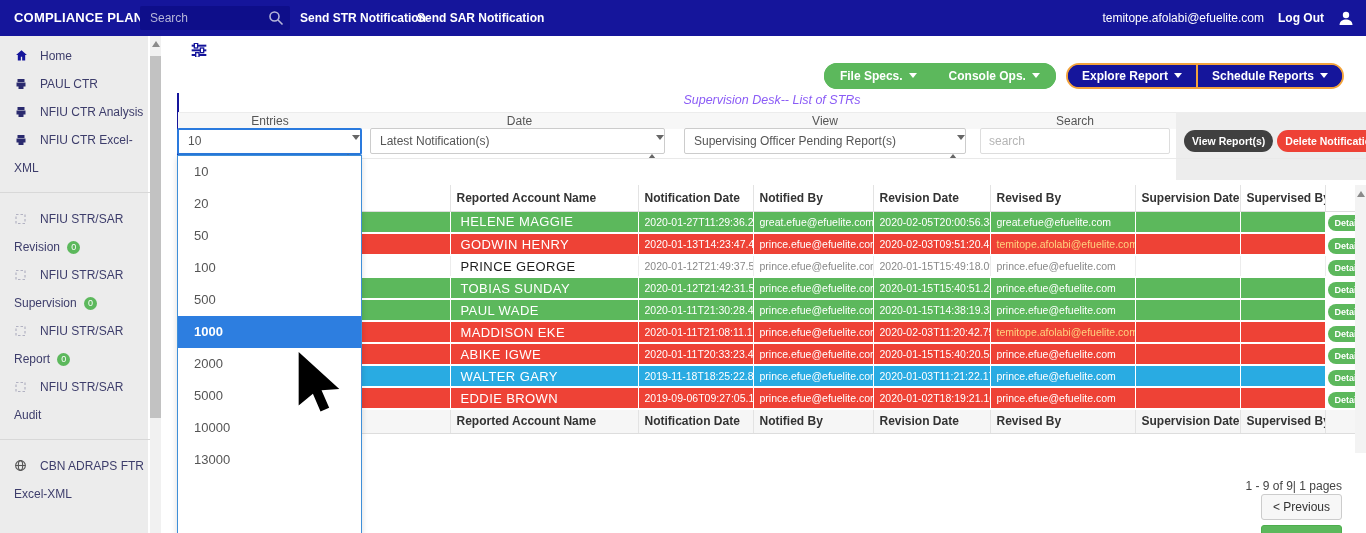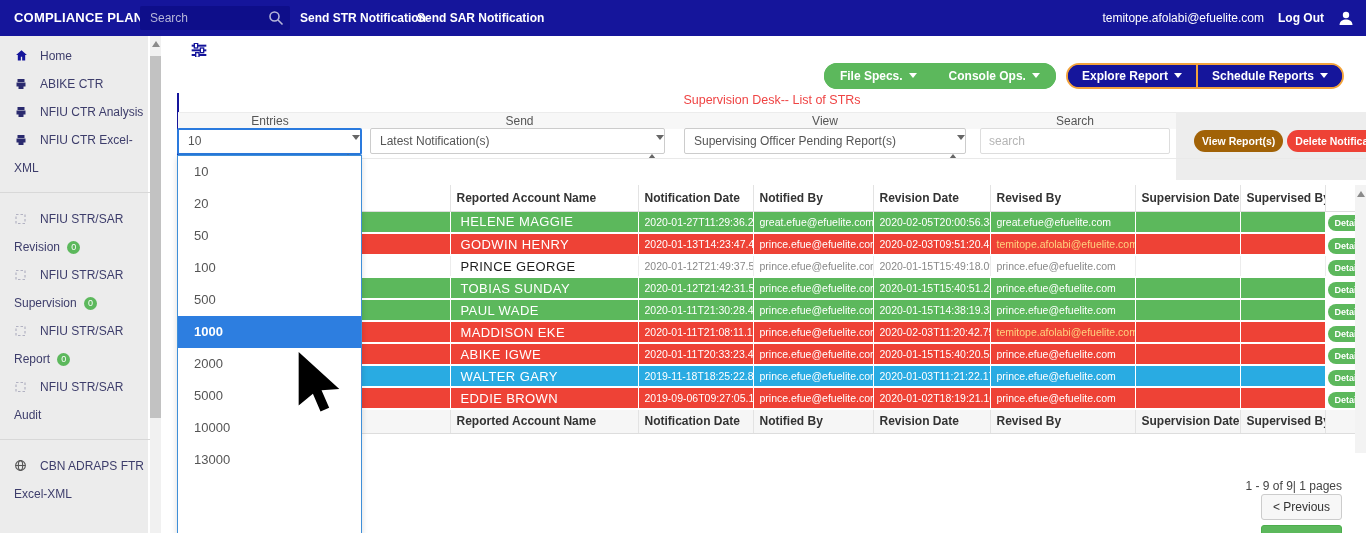--- a/index.html
+++ b/index.html
@@ -32,21 +32,21 @@
   .tune-icon { position:absolute; left:13px; top:7px; width:16px; height:14px; cursor:pointer; }
 
   .toolbar { position:absolute; right:22px; top:27px; display:flex; gap:10px; z-index:20; }
   .pill-group-green { display:flex; background:#5cb85c; border-radius:16px; overflow:hidden; }
   .pill-group-green .tb-btn { background:#5cb85c; color:#fff; border:none; font-size:12px; font-weight:bold; padding:6px 16px; cursor:pointer; font-family:"Liberation Sans",sans-serif; }
   .pill-group-navy { display:flex; background:#15159b; border:2px solid #f2a33c; border-radius:16px; overflow:hidden; }
   .pill-group-navy .tb-btn { background:#15159b; color:#fff; border:none; font-size:12px; font-weight:bold; padding:4px 14px; cursor:pointer; font-family:"Liberation Sans",sans-serif; }
   .pill-group-navy .sep { width:2px; background:#f2a33c; }
   .caret { display:inline-block; width:0; height:0; border-left:4px solid transparent; border-right:4px solid transparent; border-top:5px solid #fff; margin-left:6px; vertical-align:2px; }
 
-  .panel-title { position:absolute; left:0; right:0; top:57px; height:19px; text-align:center; font-size:12.5px; color:#ef4444; }
+  .panel-title { position:absolute; left:0; right:0; top:57px; height:19px; text-align:center; font-size:12.5px; color:#8b5cf6;font-style:italic; }
   .edge { position:absolute; width:2px; background:#15159b; left:-1px; }
   .edge.e1 { top:57px; height:62px; }
   .edge.e2 { top:126px; bottom:0; }
 
   .filter-labels { position:absolute; left:0; top:76px; width:998px; height:17px; background:#f7f7f7; border-top:1px solid #ececec; }
   .flabel { position:absolute; top:0; height:17px; line-height:17px; text-align:center; font-size:12px; color:#555; }
   .fl-entries { left:0; width:184px; } .fl-sort { left:194px; width:295px; }
   .fl-view { left:506px; width:282px; } .fl-search { left:802px; width:190px; }
 
   .fselect { position:absolute; top:92px; height:26px; background:#fff; border:1px solid #ccc; border-radius:2px; font-size:12px; color:#555; line-height:24px; padding-left:9px; cursor:pointer; }
@@ -54,21 +54,21 @@
   .fs-sort { left:192px; width:295px; } .fs-view { left:506px; width:282px; }
   .updn { position:absolute; right:8px; top:50%; margin-top:-6px; width:8px; height:12px; }
   .updn .u { width:0;height:0;border-left:4px solid transparent;border-right:4px solid transparent;border-bottom:5px solid #666; margin-bottom:2px;}
   .updn .d { width:0;height:0;border-left:4px solid transparent;border-right:4px solid transparent;border-top:5px solid #666;}
   .fsearch { position:absolute; left:802px; top:92px; width:190px; height:26px; border:1px solid #ddd; border-radius:2px; font-size:12px; color:#333; padding:0 8px; outline:none; font-family:"Liberation Sans",sans-serif; }
   .fsearch::placeholder { color:#b5b5b5; }
 
   .action-block { position:absolute; left:998px; top:76px; width:190px; height:68px; background:#ededed; }
   .action-block .btns { position:absolute; left:8px; top:18px; display:flex; gap:4px; }
   .act-btn { border:none; border-radius:12px; color:#fff; font-size:10.5px; font-weight:bold; padding:5px 8px; cursor:pointer; font-family:"Liberation Sans",sans-serif; white-space:nowrap; }
-  .act-view { background:#a16207;margin-left:10px; } .act-del { background:#ee4236; }
+  .act-view { background:#404040; } .act-del { background:#ee4236; }
 
   .hr2 { position:absolute; left:0; right:0; top:122px; height:1px; background:#e9e9e9; }
 
   
   .strs-table { position:absolute; left:2px; top:149px; width:1175px; border-collapse:collapse; table-layout:fixed; }
   .strs-table th { height:26px; text-align:left; font-size:12px; color:#333; padding:0 6px; border-right:1px solid #e3e3e3; border-bottom:1px solid #ddd; background:#fff; white-space:nowrap; overflow:hidden; }
   .strs-table tr.repeat-header th { background:#f6f6f6; border-top:1px solid #ddd; height:24px; }
   .strs-table td { height:22px; border-bottom:2px solid #fff; border-right:1px solid rgba(255,255,255,.95); padding:0 6px; white-space:nowrap; overflow:hidden; }
   tr.row-green td { background:#5cb85c; color:#fff; }
   tr.row-red   td { background:#ee4236; color:#fff; }
@@ -118,21 +118,21 @@
   </div>
 </div>
 
 <div class="sidebar">
   <ul class="side-list">
     <li class="side-item"><span class="ic"><svg viewBox="0 0 24 24" width="15" height="13">
             <path d="M12 2.5 22 11h-3.2v10h-5.6v-6.5h-2.4V21H5.2V11H2Z" fill="#15159b"></path>
           </svg></span><span>Home</span></li>
     <li class="side-item"><span class="ic"><svg viewBox="0 0 24 24" width="14" height="12">
             <path d="M5 2h14v6H5z M3 9h18v8h-4v5H7v-5H3z M9 15h6v5H9z" fill="#2a2a6e"></path>
-          </svg></span><span>ABIKE CTR</span></li>
+          </svg></span><span>PAUL CTR</span></li>
     <li class="side-item"><span class="ic"><svg viewBox="0 0 24 24" width="14" height="12">
             <path d="M5 2h14v6H5z M3 9h18v8h-4v5H7v-5H3z M9 15h6v5H9z" fill="#2a2a6e"></path>
           </svg></span><span>NFIU CTR Analysis</span></li>
     <li class="side-item"><span class="ic"><svg viewBox="0 0 24 24" width="14" height="12">
             <path d="M5 2h14v6H5z M3 9h18v8h-4v5H7v-5H3z M9 15h6v5H9z" fill="#2a2a6e"></path>
           </svg></span><span>NFIU CTR Excel-XML</span></li>
     <div class="side-divider"></div>
     <li class="side-item"><span class="ic"><svg viewBox="0 0 24 24" width="13" height="12">
             <rect x="3" y="3" width="18" height="18" fill="none" stroke="#b2b2c2" stroke-width="2.4" stroke-dasharray="5 4"></rect>
           </svg></span><span>NFIU STR/SAR Revision</span> <span class="badge0">0</span></li>
@@ -182,21 +182,21 @@
     </div>
   </div>
 
   <div class="edge e1"></div>
   <div class="edge e2"></div>
 
   <div class="panel-title">Supervision Desk-- List of STRs</div>
 
   <div class="filter-labels">
     <div class="flabel fl-entries">Entries</div>
-    <div class="flabel fl-sort">Send</div>
+    <div class="flabel fl-sort">Date</div>
     <div class="flabel fl-view">View</div>
     <div class="flabel fl-search">Search</div>
   </div>
 
   <div class="fselect fs-entries"><span>10</span><span class="updn"><span class="u"></span><span class="d"></span></span></div>
   <div class="fselect fs-sort"><span>Latest Notification(s)</span><span class="updn"><span class="u"></span><span class="d"></span></span></div>
   <div class="fselect fs-view"><span>Supervising Officer Pending Report(s)</span><span class="updn"><span class="u"></span><span class="d"></span></span></div>
   <input class="fsearch" placeholder="search" style="">
 
   <div class="action-block">

